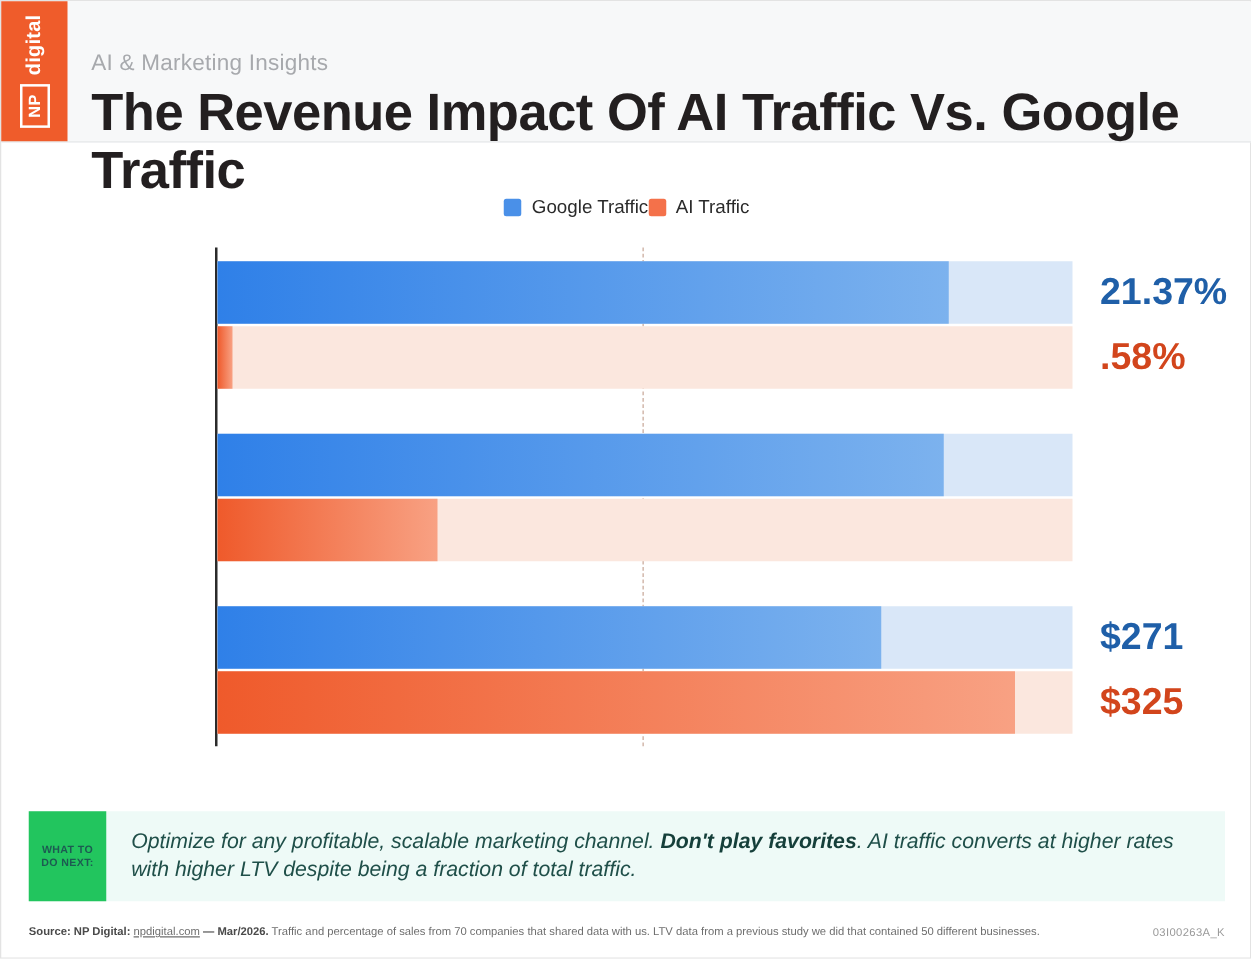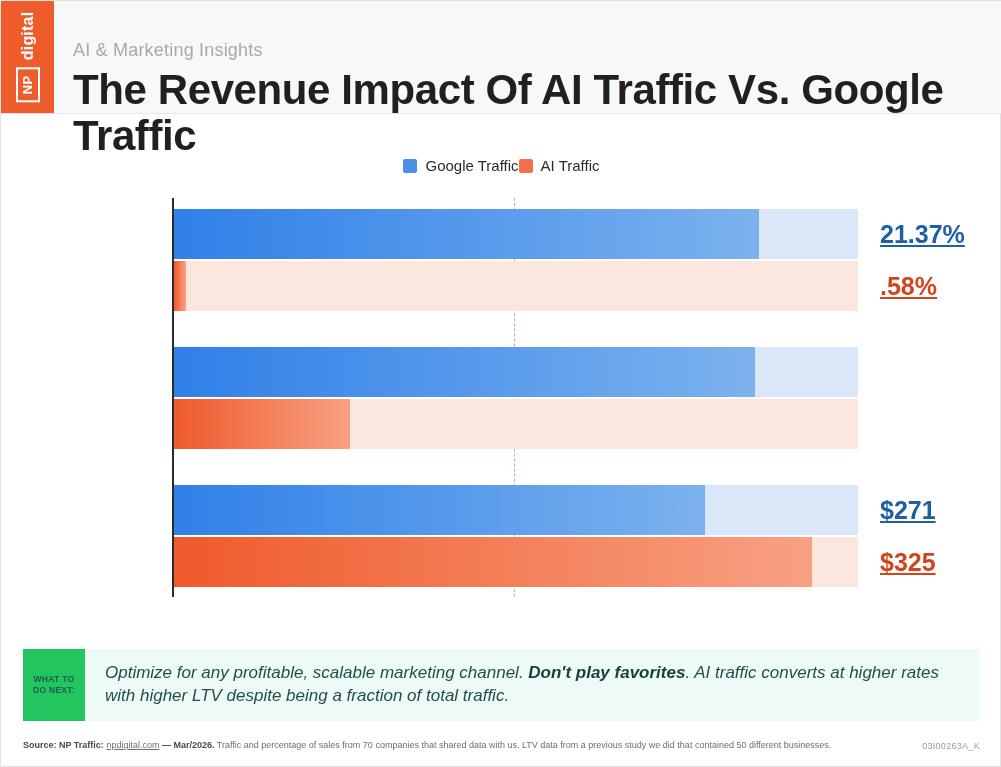--- a/index.html
+++ b/index.html
@@ -95,21 +95,21 @@
   .track-orange{background:#fbe7de;}
   .fill{
     position:absolute;left:0;top:0;height:50px;
   }
   .fill-blue{background:linear-gradient(90deg,#2f80e8 0%,#7cb2ee 100%);}
   .fill-orange{background:linear-gradient(90deg,#ef5a2b 0%,#f8a183 100%);}
 
   .val{
     position:absolute;left:706px;top:0;height:50px;
     display:flex;align-items:center;
-    font-size:25px;font-weight:bold;white-space:nowrap;text-decoration:underline;
+    font-size:30px;font-weight:bold;white-space:nowrap;
   }
   .val-blue{color:#1f5fa8;}
   .val-orange{color:#d2451c;}
 
   
   .callout{
     position:absolute;left:22px;top:648px;width:957px;height:72px;
     background:#eefaf7;
     display:flex;align-items:stretch;
     box-sizing:border-box;
@@ -228,20 +228,20 @@
     </div>
     <div class="callout-body">
       <p style="margin:0;font-style:italic;">
         <span>Optimize for any profitable, scalable marketing channel. </span><b>Don't play favorites</b><span>. AI traffic converts at higher rates with higher LTV despite being a fraction of total traffic.</span>
       </p>
     </div>
   </div>
 
   <div class="footer">
     <div class="footer-src">
-      <b>Source: NP Traffic:</b>
+      <b>Source: NP Digital:</b>
       <u>npdigital.com</u>
       <b>— Mar/2026.</b><span> Traffic and percentage of sales from 70 companies that shared data with us. LTV data from a previous study we did that contained 50 different businesses.</span>
     </div>
     <div class="footer-id">03I00263A_K</div>
   </div>
 
 </div>
 
 </body></html>

